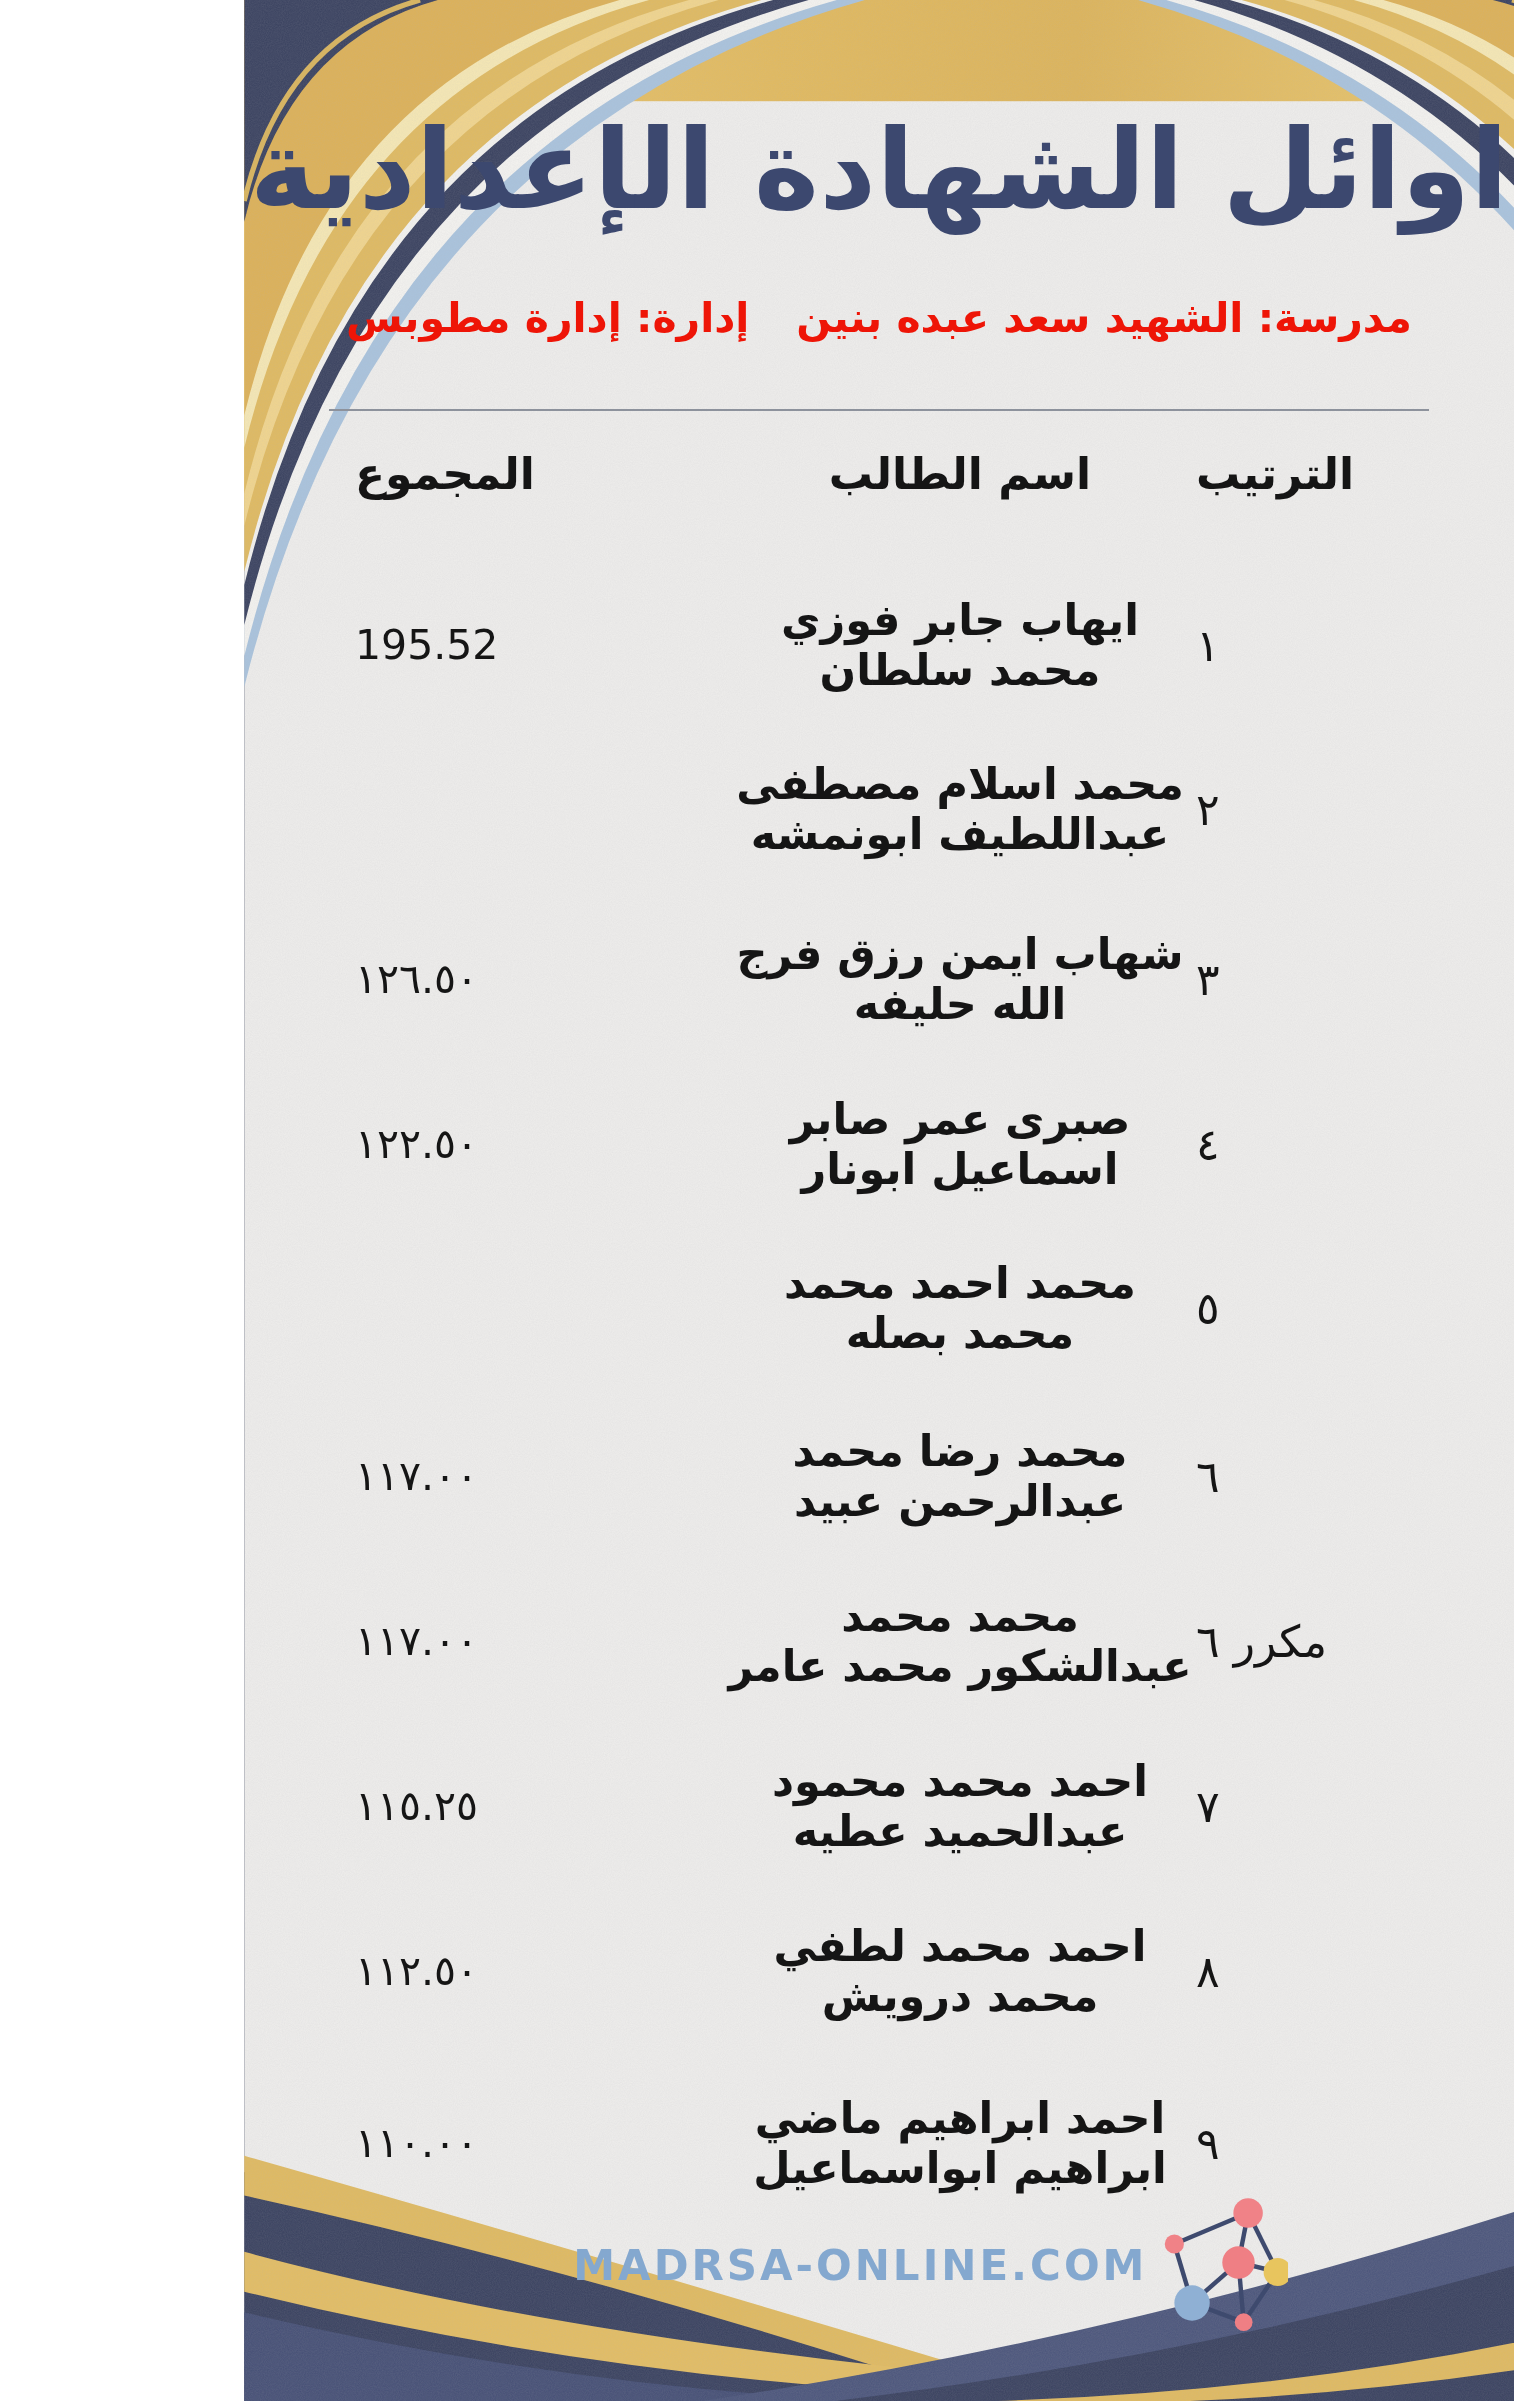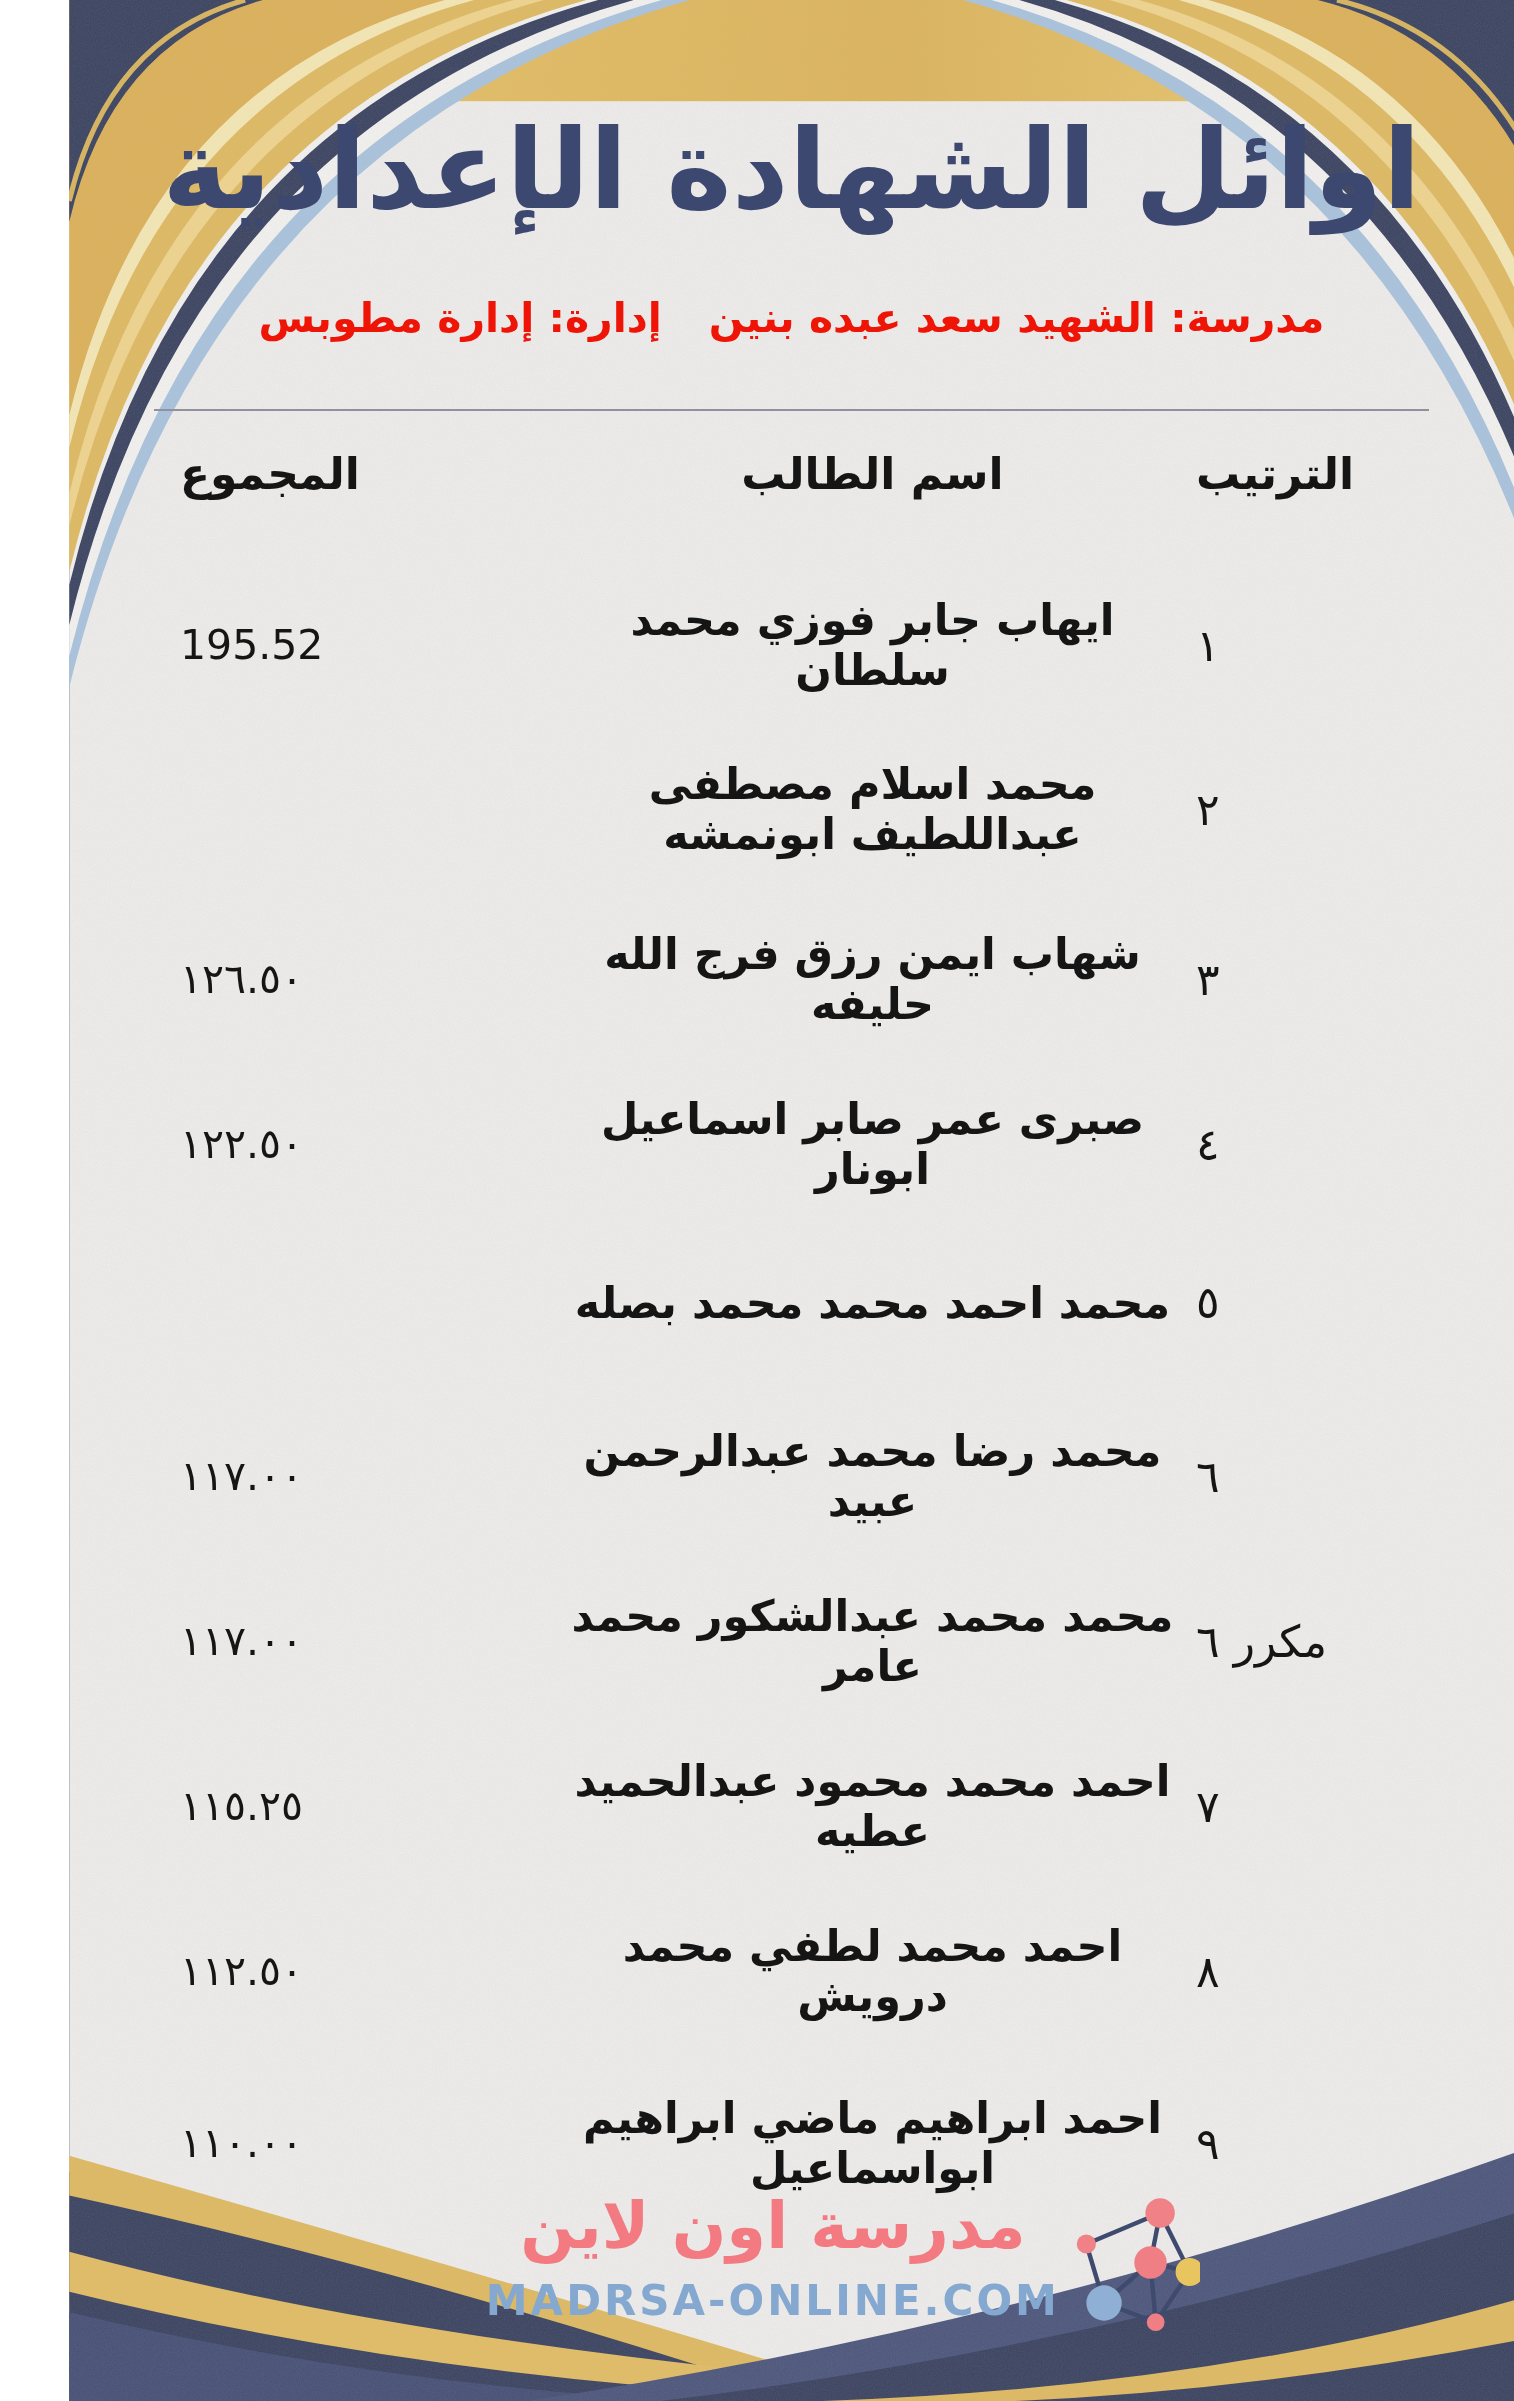--- a/index.html
+++ b/index.html
@@ -1,17 +1,17 @@
 <!DOCTYPE html>
 <html lang="ar" dir="rtl" style="font-size:11.8px"><head>
 <meta charset="utf-8">
 <style>
   html,body{margin:0;padding:0;}
   .page{
-    position:relative; width:1445px; height:2401px; overflow:hidden;
+    position:relative; width:1270px; height:2401px; overflow:hidden;
     background:#39415f;
     font-family:"DejaVu Sans", sans-serif;
   }
   svg.decor{position:absolute; left:0; top:0; width:1515px; height:2401px; display:block;}
   .content{position:absolute; inset:0; direction:rtl;}
 
   .title{
     position:absolute; top:87px; left:0; right:0;
     text-align:center; font-size:111px; font-weight:bold;
     color:#3c486f; line-height:1.5; letter-spacing:-1.5px;
@@ -198,20 +198,19 @@
             <path d="M158 118 L112 186"></path>
         </g>
         <circle cx="118" cy="38" r="20" fill="#f08287"></circle>
         <circle cx="18" cy="80" r="13" fill="#f08287"></circle>
         <circle cx="105" cy="105" r="22" fill="#ef7f84"></circle>
         <circle cx="158" cy="118" r="19" fill="#e8c55e"></circle>
         <circle cx="42" cy="160" r="24" fill="#8fb0d4"></circle>
         <circle cx="112" cy="186" r="12" fill="#ef7f84"></circle>
       </svg>
       <div class="brand-text">
-        <div class="brand-ar">مدرسة اون لاين</div>
         <div class="brand-en">MADRSA-ONLINE.COM</div>
       </div>
     </div>
 
   </div>
 </div>
 
 
 </body></html>

